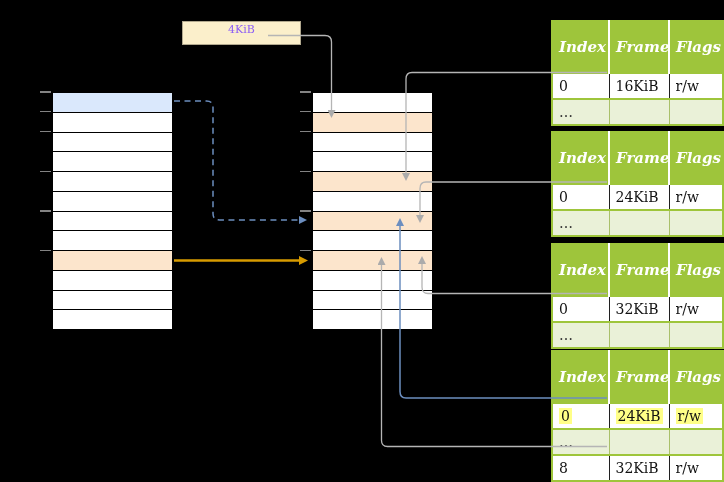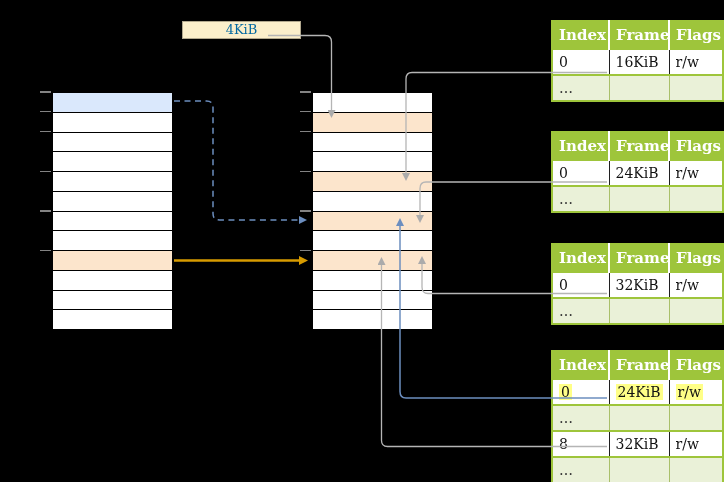--- a/index.html
+++ b/index.html
@@ -11,29 +11,29 @@
           border:1.5px solid #000;box-sizing:border-box;}
   .mrow{flex:1;border-bottom:1.4px solid #000;}
   .mrow:last-child{border-bottom:none;}
   .mrow.blue{background:#DAE8FC;}
   .mrow.orange{background:#FCE5CC;}
 
   
   .tick{position:absolute;width:11px;height:1.4px;background:#838383;}
 
   
-  #pagesize{position:absolute;left:182px;top:21px;width:119px;height:18px;
+  #pagesize{position:absolute;left:182px;top:21px;width:119px;height:24px;
             background:#FBEFCB;border:1px solid #b1a88e;box-sizing:border-box;
-            color:#0369a1;font-size:13px;line-height:16px;text-align:center;}
+            color:#8b5cf6;font-size:11px;line-height:16px;text-align:center;}
 
   
   .ptable{position:absolute;left:551px;width:171px;border-collapse:collapse;
           table-layout:fixed;background:#fff;border:2px solid #9EC53B;}
   .ptable th{background:#9EC53B;color:#fff;font-weight:bold;font-size:15px;
-             text-align:left;padding:4px 6px;height:22px;box-sizing:border-box;}
+             text-align:left;padding:16px 6px;height:22px;box-sizing:border-box;font-style:italic;}
   .ptable th:not(:last-child){border-right:2px solid #fff;}
   .ptable td{font-size:14px;color:#111;padding:0 6px;height:26px;box-sizing:border-box;
              border-top:2px solid #9EC53B;background:#fff;}
   .ptable td:not(:last-child){border-right:1px solid #202020;}
   .ptable tr.dots td{background:#EAF1D8;color:#333;}
   .ptable tr.dots td:not(:last-child){border-right:1px solid #a9c06a;}
   .hl{background:#FFFF87;padding:0 2px;}
 
   
   #arrows{position:absolute;left:0;top:0;width:724px;height:482px;pointer-events:none;}

